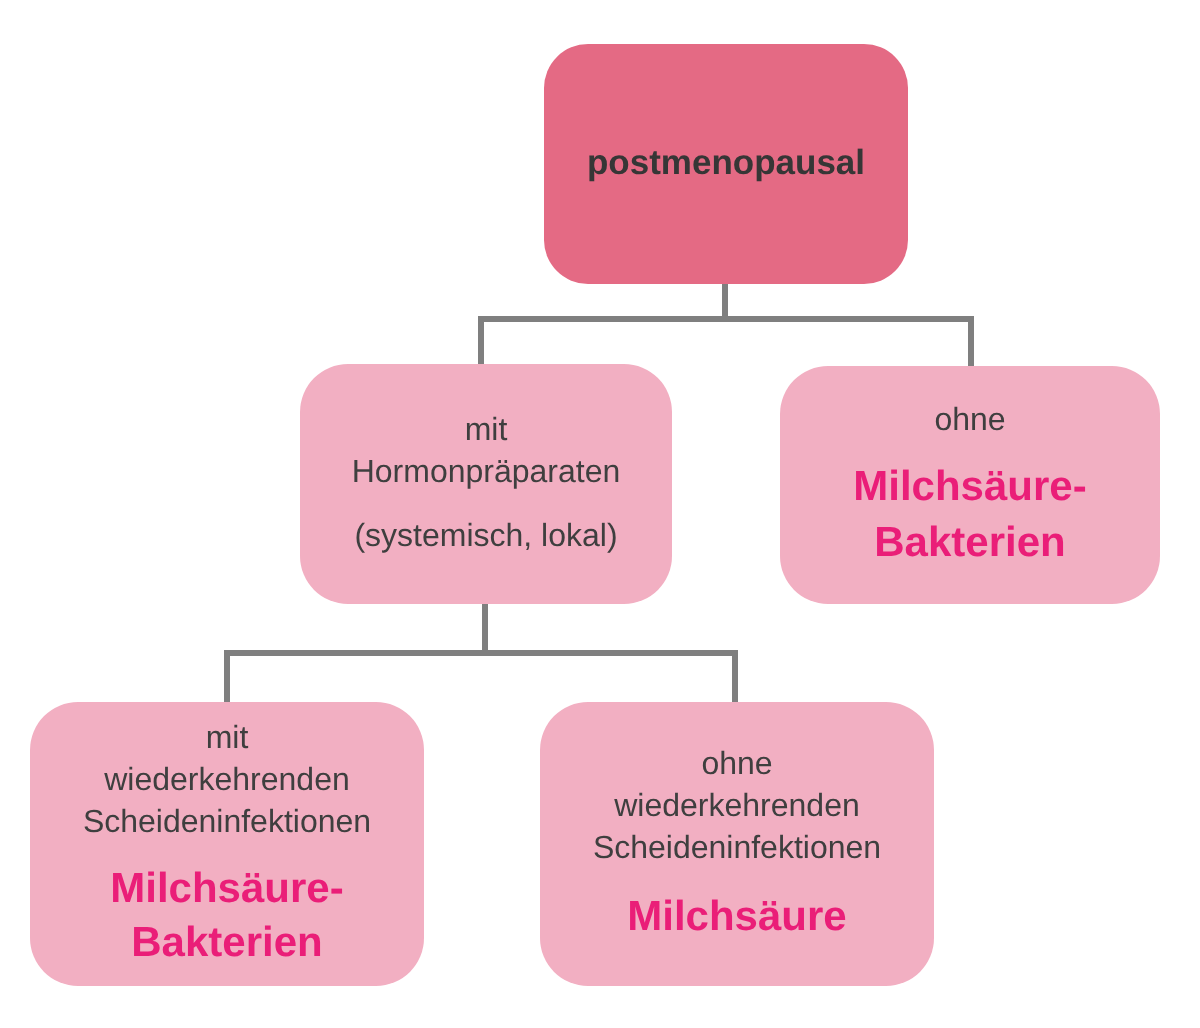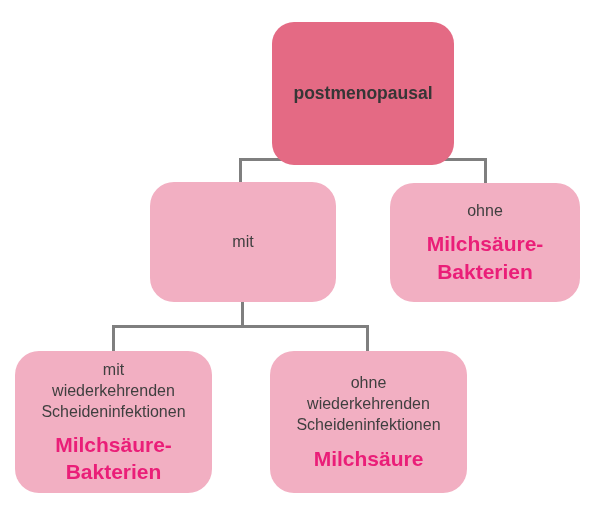--- a/index.html
+++ b/index.html
@@ -64,28 +64,30 @@
   <div class="connector" style="left:361px; top:133px; width:3px; height:27px;"></div>
   <div class="connector" style="left:239px; top:158px; width:248px; height:3px;"></div>
   <div class="connector" style="left:239px; top:158px; width:3px; height:27px;"></div>
   <div class="connector" style="left:484px; top:158px; width:3px; height:28px;"></div>
 
   <div class="connector" style="left:241px; top:299px; width:3px; height:28px;"></div>
   <div class="connector" style="left:112px; top:325px; width:257px; height:3px;"></div>
   <div class="connector" style="left:112px; top:325px; width:3px; height:29px;"></div>
   <div class="connector" style="left:366px; top:325px; width:3px; height:29px;"></div>
 
-  <div class="node root" style="left:272px; top:22px; width:182px; height:143px;border-radius:22px;">
+  <div class="node root" style="left:272px; top:22px; width:182px; height:120px;border-radius:22px;">
     <div>postmenopausal</div>
   </div>
 
   <div class="node child" style="left:150px; top:182px; width:186px; height:120px;">
     <div>
       <div>mit</div>
+      <div>Hormonpräparaten</div>
     </div>
+    <div class="sublabel">(systemisch, lokal)</div>
   </div>
 
   <div class="node child" style="left:390px; top:183px; width:190px; height:119px;">
     <div>
       <div>ohne</div>
     </div>
     <div class="highlight">
       <div>Milchsäure-</div>
       <div>Bakterien</div>
     </div>

